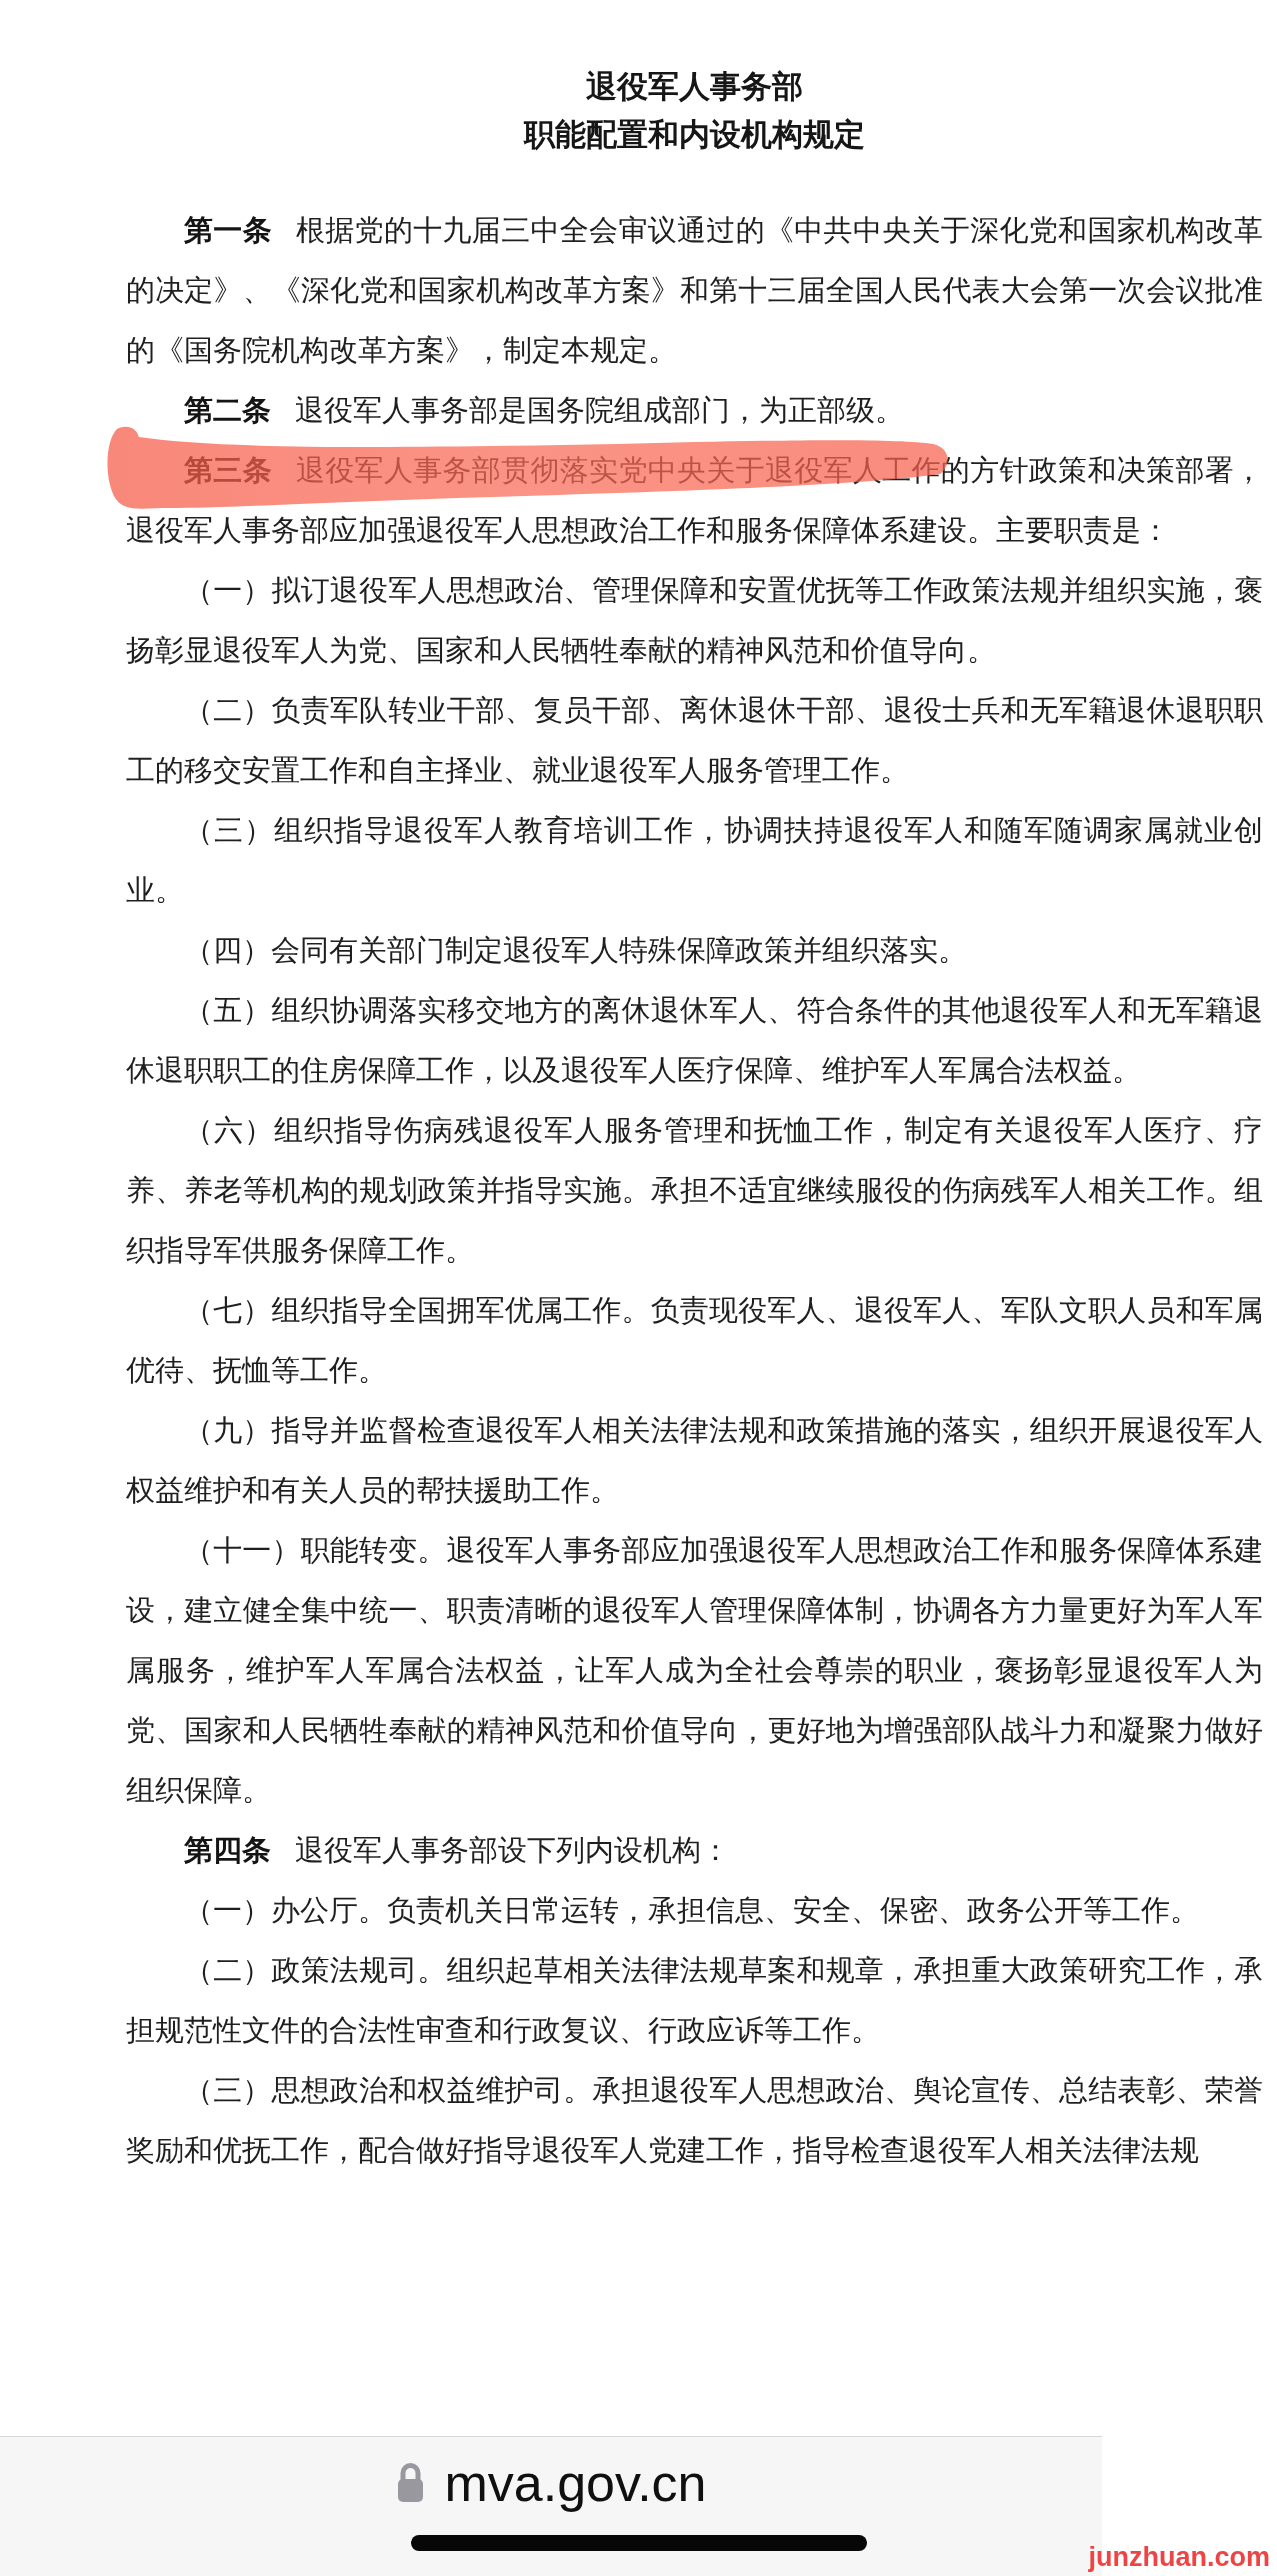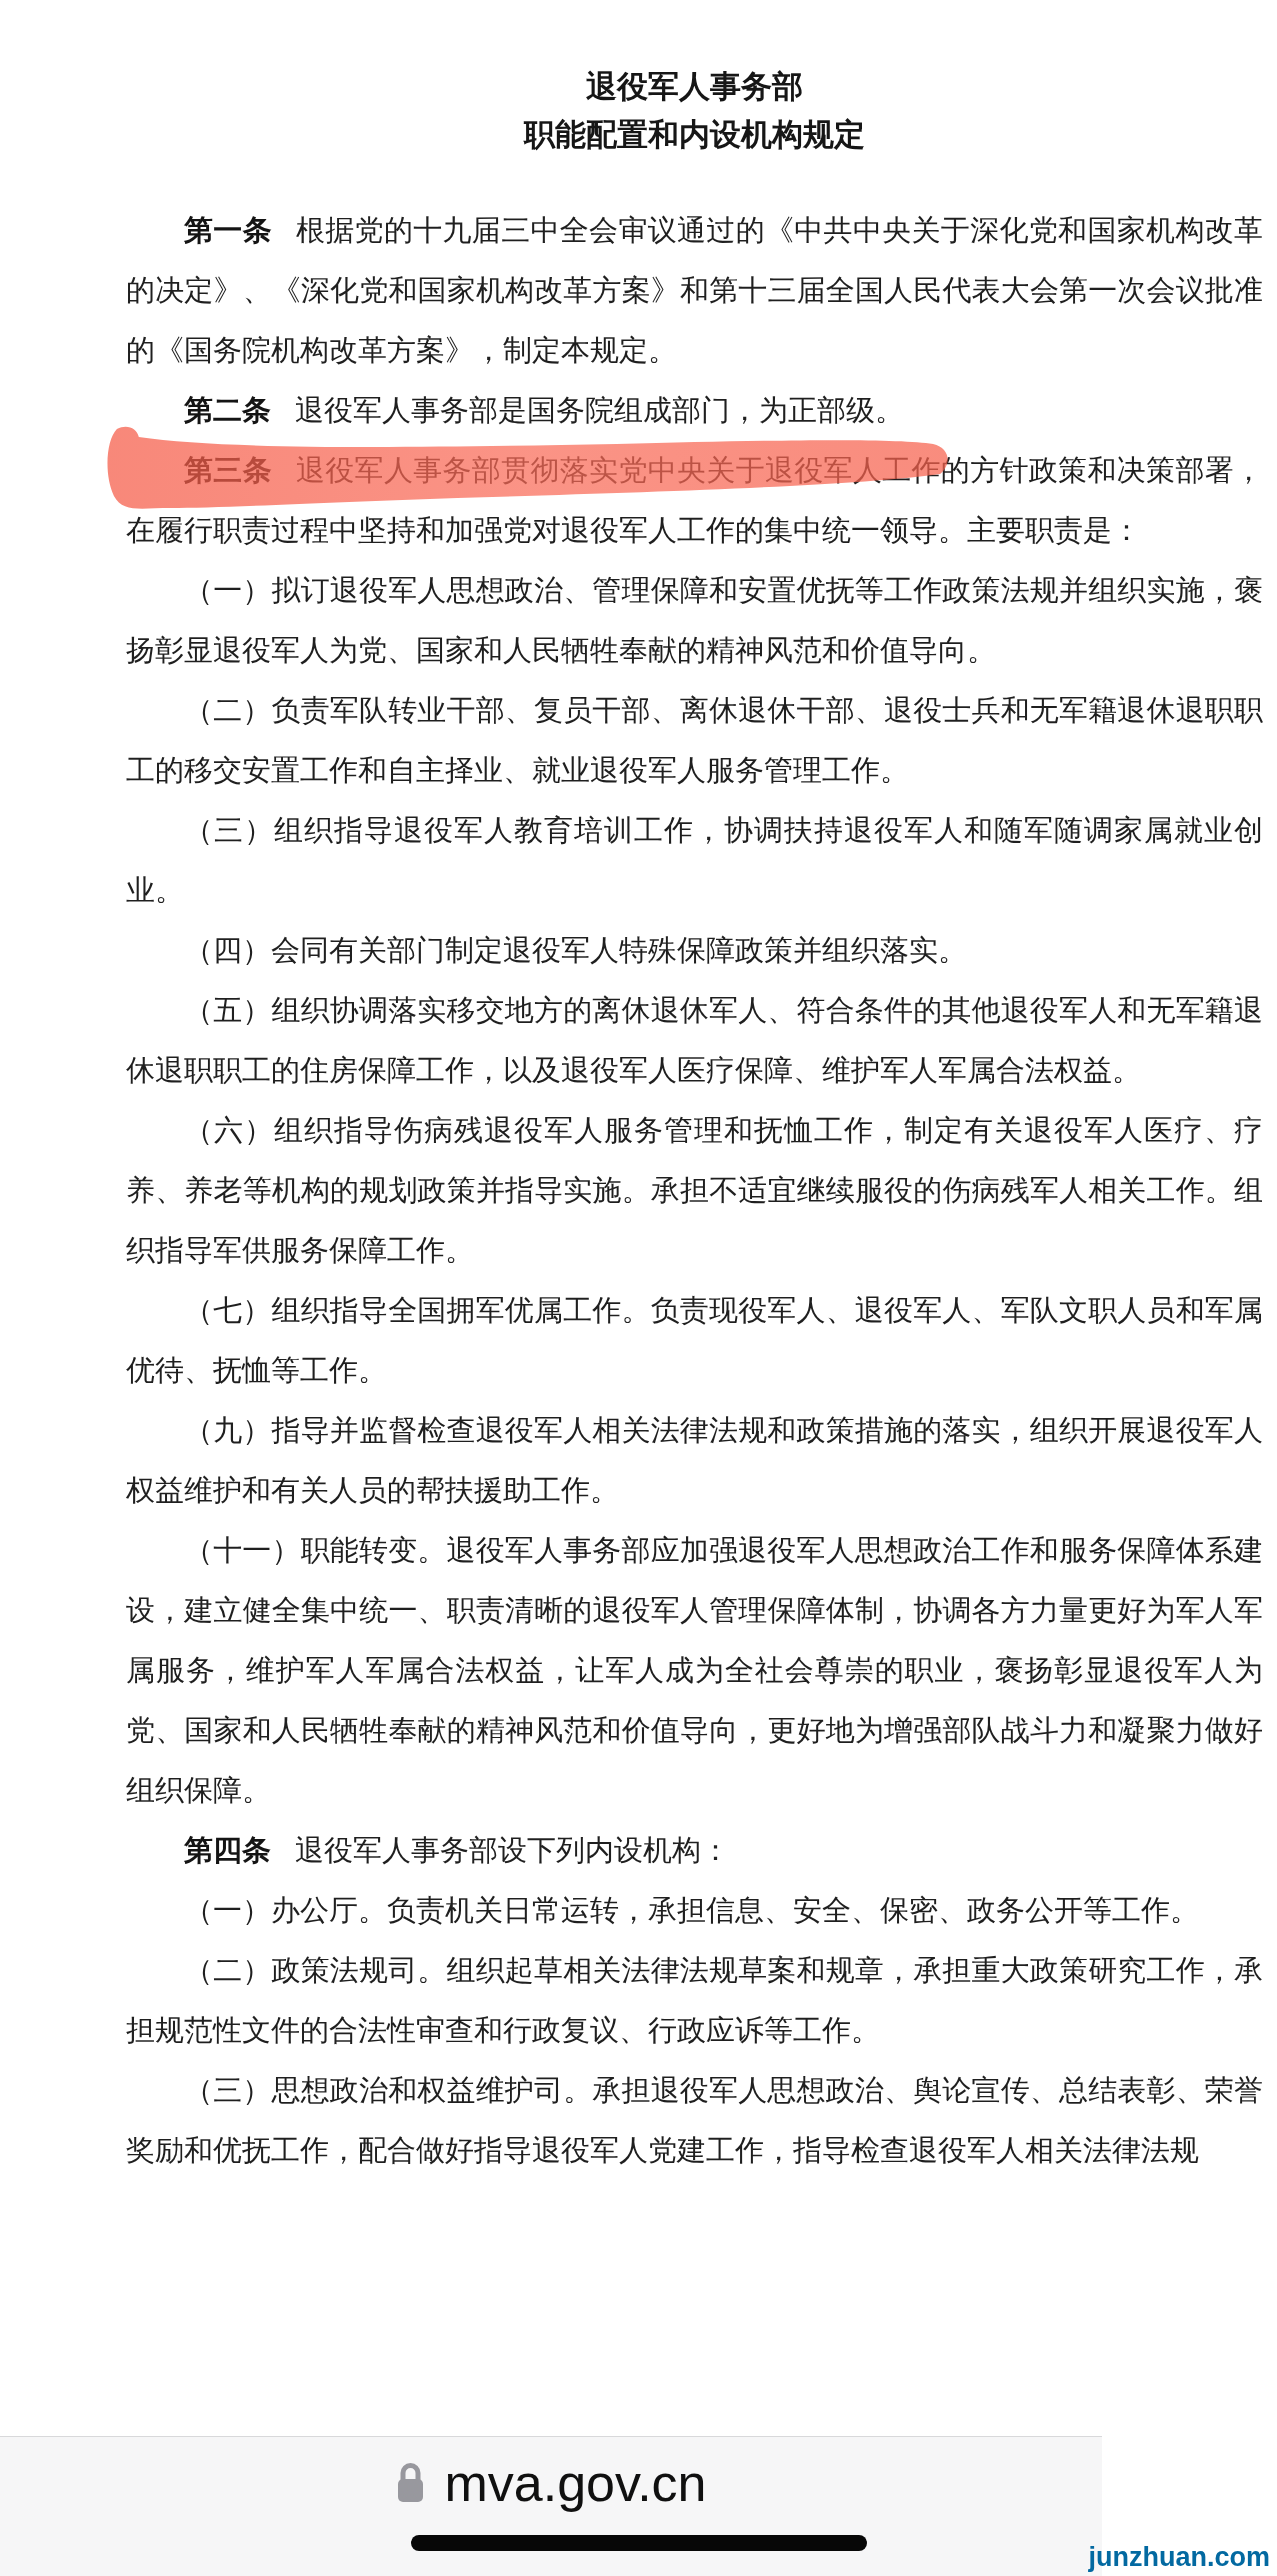--- a/index.html
+++ b/index.html
@@ -75,38 +75,38 @@
     width: 456px; height: 16px;
     border-radius: 9px;
     background: #070707;
     z-index: 6;
   }
   .watermark {
     position: absolute;
     right: 8px; bottom: 3px;
     font-size: 27px;
     font-weight: 700;
-    color: #0369a1;
+    color: #ef4444;
     z-index: 7;
   }
 </style>
 </head>
 <body>
 
 <div class="page">
 
   <div class="doc">
     <h1 class="title">
       <span class="title-line">退役军人事务部</span>
       <span class="title-line">职能配置和内设机构规定</span>
     </h1>
     <div class="paras" id="paras">
         <p class="para"><span class="lead">第一条</span><span>根据党的十九届三中全会审议通过的《中共中央关于深化党和国家机构改革的决定》、《深化党和国家机构改革方案》和第十三届全国人民代表大会第一次会议批准的《国务院机构改革方案》，制定本规定。</span></p>
         <p class="para"><span class="lead">第二条</span><span>退役军人事务部是国务院组成部门，为正部级。</span></p>
-        <p class="para"><span class="lead">第三条</span><span>退役军人事务部贯彻落实党中央关于退役军人工作的方针政策和决策部署，在履行职责过程中坚持和加强党对退役军人工作的集中统一领导。主要职责是：</span></p>
+        <p class="para"><span class="lead">第三条</span><span>退役军人事务部贯彻落实党中央关于退役军人工作的方针政策和决策部署，退役军人事务部应加强退役军人思想政治工作和服务保障体系建设。主要职责是：</span></p>
         <p class="para"><span>（一）拟订退役军人思想政治、管理保障和安置优抚等工作政策法规并组织实施，褒扬彰显退役军人为党、国家和人民牺牲奉献的精神风范和价值导向。</span></p>
         <p class="para"><span>（二）负责军队转业干部、复员干部、离休退休干部、退役士兵和无军籍退休退职职工的移交安置工作和自主择业、就业退役军人服务管理工作。</span></p>
         <p class="para"><span>（三）组织指导退役军人教育培训工作，协调扶持退役军人和随军随调家属就业创业。</span></p>
         <p class="para"><span>（四）会同有关部门制定退役军人特殊保障政策并组织落实。</span></p>
         <p class="para"><span>（五）组织协调落实移交地方的离休退休军人、符合条件的其他退役军人和无军籍退休退职职工的住房保障工作，以及退役军人医疗保障、维护军人军属合法权益。</span></p>
         <p class="para"><span>（六）组织指导伤病残退役军人服务管理和抚恤工作，制定有关退役军人医疗、疗养、养老等机构的规划政策并指导实施。承担不适宜继续服役的伤病残军人相关工作。组织指导军供服务保障工作。</span></p>
         <p class="para"><span>（七）组织指导全国拥军优属工作。负责现役军人、退役军人、军队文职人员和军属优待、抚恤等工作。</span></p>
         <p class="para"><span>（九）指导并监督检查退役军人相关法律法规和政策措施的落实，组织开展退役军人权益维护和有关人员的帮扶援助工作。</span></p>
         <p class="para"><span>（十一）职能转变。退役军人事务部应加强退役军人思想政治工作和服务保障体系建设，建立健全集中统一、职责清晰的退役军人管理保障体制，协调各方力量更好为军人军属服务，维护军人军属合法权益，让军人成为全社会尊崇的职业，褒扬彰显退役军人为党、国家和人民牺牲奉献的精神风范和价值导向，更好地为增强部队战斗力和凝聚力做好组织保障。</span></p>
         <p class="para"><span class="lead">第四条</span><span>退役军人事务部设下列内设机构：</span></p>

